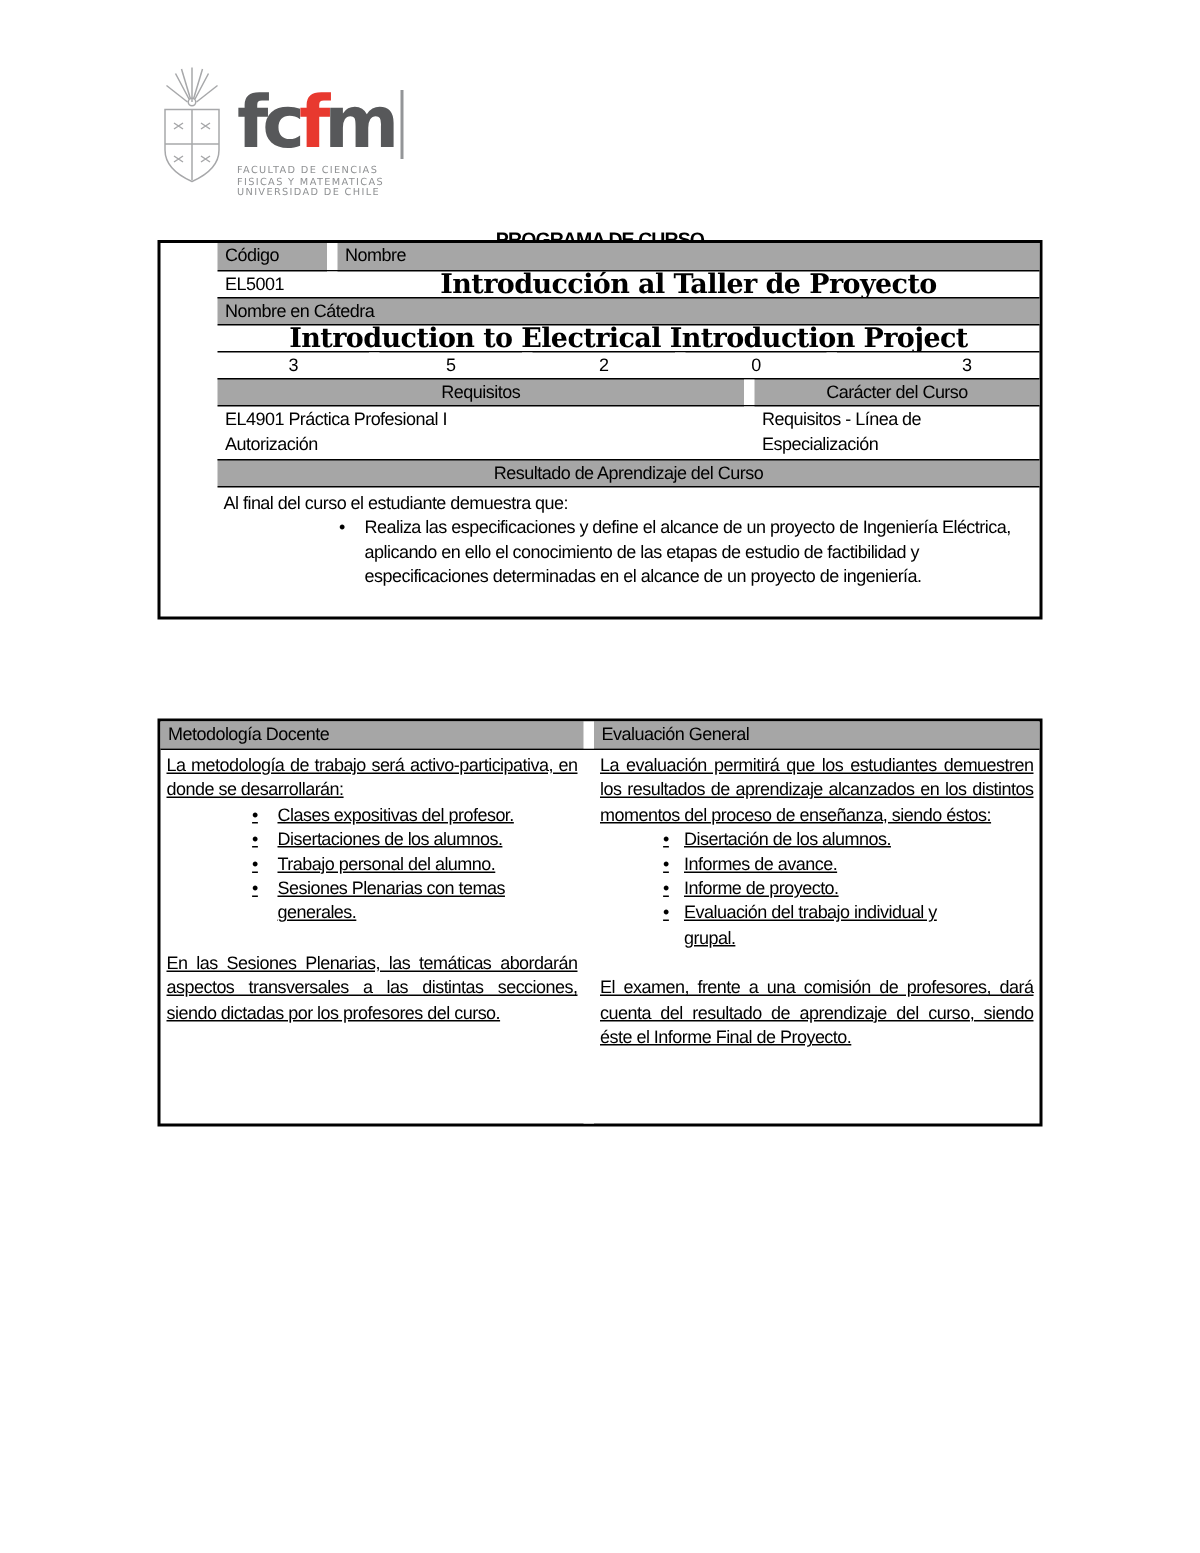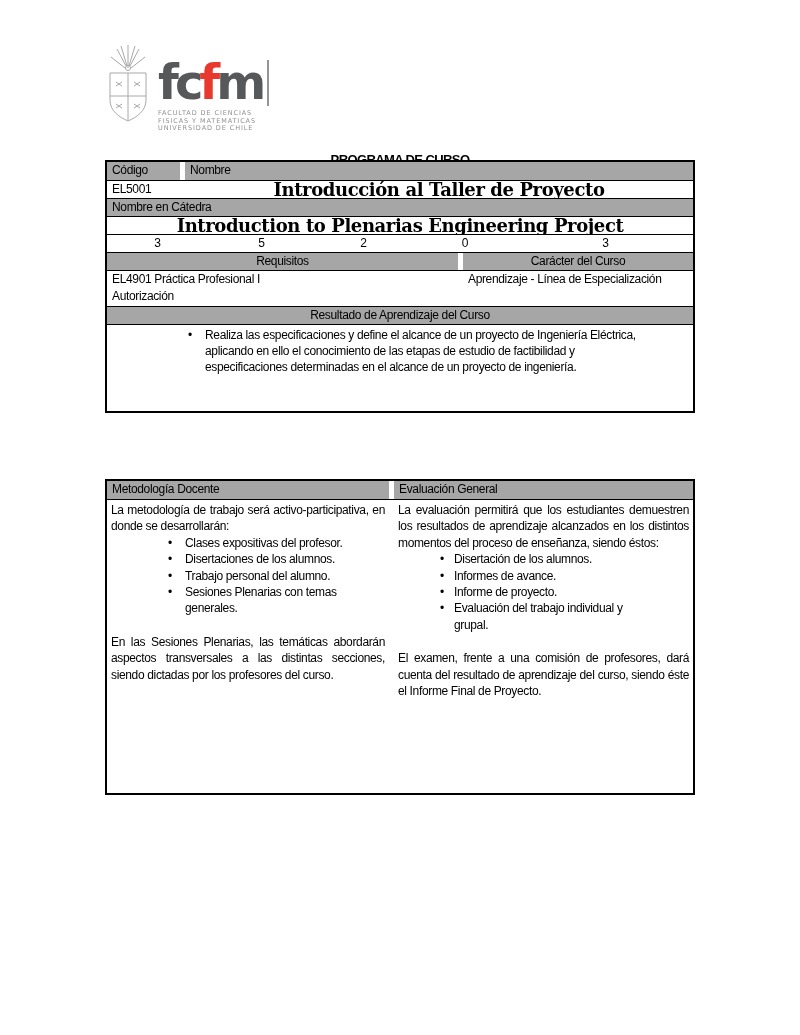--- a/index.html
+++ b/index.html
@@ -32,21 +32,21 @@
   }
 
   
   .tbl {
     position:absolute; left:105px; width:590px; box-sizing:border-box;
     border:2px solid #000; background:#fff;
     font-size:12px; letter-spacing:-0.35px;
   }
   .row { display:flex; border-top:1px solid #000; box-sizing:border-box; }
   .row.first { border-top:none; }
-  .cell { box-sizing:border-box; border-left:5px solid #ffffff; overflow:hidden; }
+  .cell { box-sizing:border-box; border-left:7px solid #ffffff; overflow:hidden; }
   .cell.fc { border-left:none; }
   .gray { background:#a6a6a6; }
   .pl { padding-left:5px; }
   .lh18 { line-height:17px; }
   .ctr { text-align:center; }
   .vctr { display:flex; align-items:center; justify-content:center; text-align:center; }
   .pre { white-space:pre-line; }
   .serif-title {
     font-family:"DejaVu Serif", serif; font-weight:bold; font-size:18px;
     letter-spacing:-0.4px; line-height:17px; text-align:center;
@@ -54,38 +54,38 @@
   .grow { flex:1 1 auto; }
 
   .body-cell { padding:2px 4px; line-height:16.4px; }
   .just { text-align:justify; }
   .bullet-row { display:flex; }
   .dot { text-align:center; flex:0 0 auto; }
   .btxt { flex:0 1 auto; }
   .spacer { height:17px; }
 
   
-  .t1 { top:160px; }
+  .t1 { top:160px;padding-left:38px; }
   .h18 { height:18px; }
   .h36 { height:36px; }
   .h87 { height:87px; }
   .w73 { flex:0 0 73px; }
   .w101 { flex:0 0 101px; }
   .w102 { flex:0 0 102px; }
   .w180 { flex:0 0 180px; }
   .w351 { flex:0 0 351px; }
   .hdr5 { font-size:12px; line-height:16px; }
   .t1-bullet { margin-left:64px; }
   .t1-bullet .dot { width:30px; }
   .t1-bullet .btxt { max-width:448px; line-height:16.2px; }
 
   
   .t2 { top:479px; }
   .w282 { flex:0 0 282px; }
-  .h249 { height:293px; }
+  .h249 { height:249px;text-decoration:underline; }
   .t2l-bullet { margin-left:44px; }
   .t2l-bullet .dot { width:30px; }
   .t2r-bullet { margin-left:32px; }
   .t2r-bullet .dot { width:24px; }
 </style>
 </head>
 <body>
 
 <div class="page">
 
@@ -137,49 +137,50 @@
     <div class="row h18">
       <div class="cell fc w73 pl lh18">EL5001</div>
       <div class="cell grow serif-title">Introducción al Taller de Proyecto</div>
     </div>
 
     <div class="row h18 gray">
       <div class="cell fc grow pl lh18">Nombre en Cátedra</div>
     </div>
 
     <div class="row h18">
-      <div class="cell fc grow serif-title">Introduction to Plenarias Engineering Project</div>
+      <div class="cell fc grow serif-title">Introduction to Electrical Introduction Project</div>
     </div>
 
 
     <div class="row h18">
       <div class="cell fc w101 ctr lh18">3</div>
       <div class="cell w102 ctr lh18">5</div>
       <div class="cell w102 ctr lh18">2</div>
       <div class="cell w101 ctr lh18">0</div>
       <div class="cell w180 ctr lh18">3</div>
     </div>
 
     <div class="row h18 gray">
       <div class="cell fc w351 ctr lh18">Requisitos</div>
       <div class="cell grow ctr lh18">Carácter del Curso</div>
     </div>
 
     <div class="row h36">
       <div class="cell fc w351 pl pre" style="line-height:17px;">EL4901 Práctica Profesional I
 Autorización</div>
-      <div class="cell grow pl" style="line-height:17px;">Aprendizaje - Línea de Especialización</div>
+      <div class="cell grow pl" style="line-height:17px;">Requisitos - Línea de Especialización</div>
     </div>
 
     <div class="row h18 gray">
       <div class="cell fc grow ctr lh18">Resultado de Aprendizaje del Curso</div>
     </div>
 
     <div class="row h87">
       <div class="cell fc grow body-cell">
+        <div>Al final del curso el estudiante demuestra que:</div>
         <div class="bullet-row t1-bullet">
           <span class="dot">•</span>
           <span class="btxt">Realiza las especificaciones y define el alcance de un proyecto de Ingeniería Eléctrica, aplicando en ello el conocimiento de las etapas de estudio de factibilidad y especificaciones determinadas en el alcance de un proyecto de ingeniería.</span>
         </div>
       </div>
     </div>
 
   </div>
 
   <div class="tbl t2">

